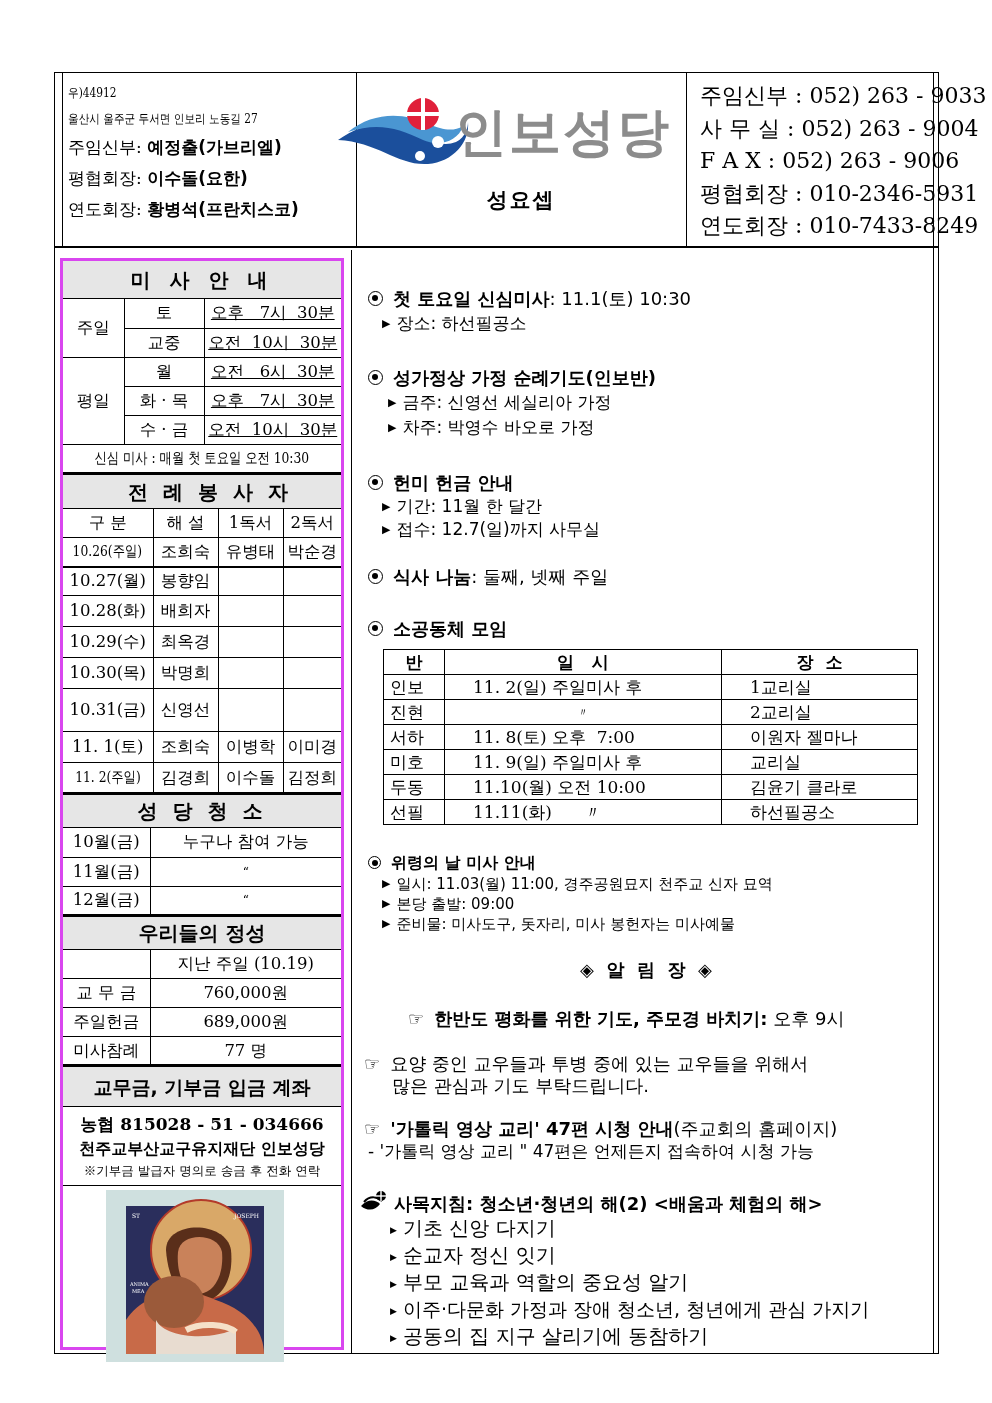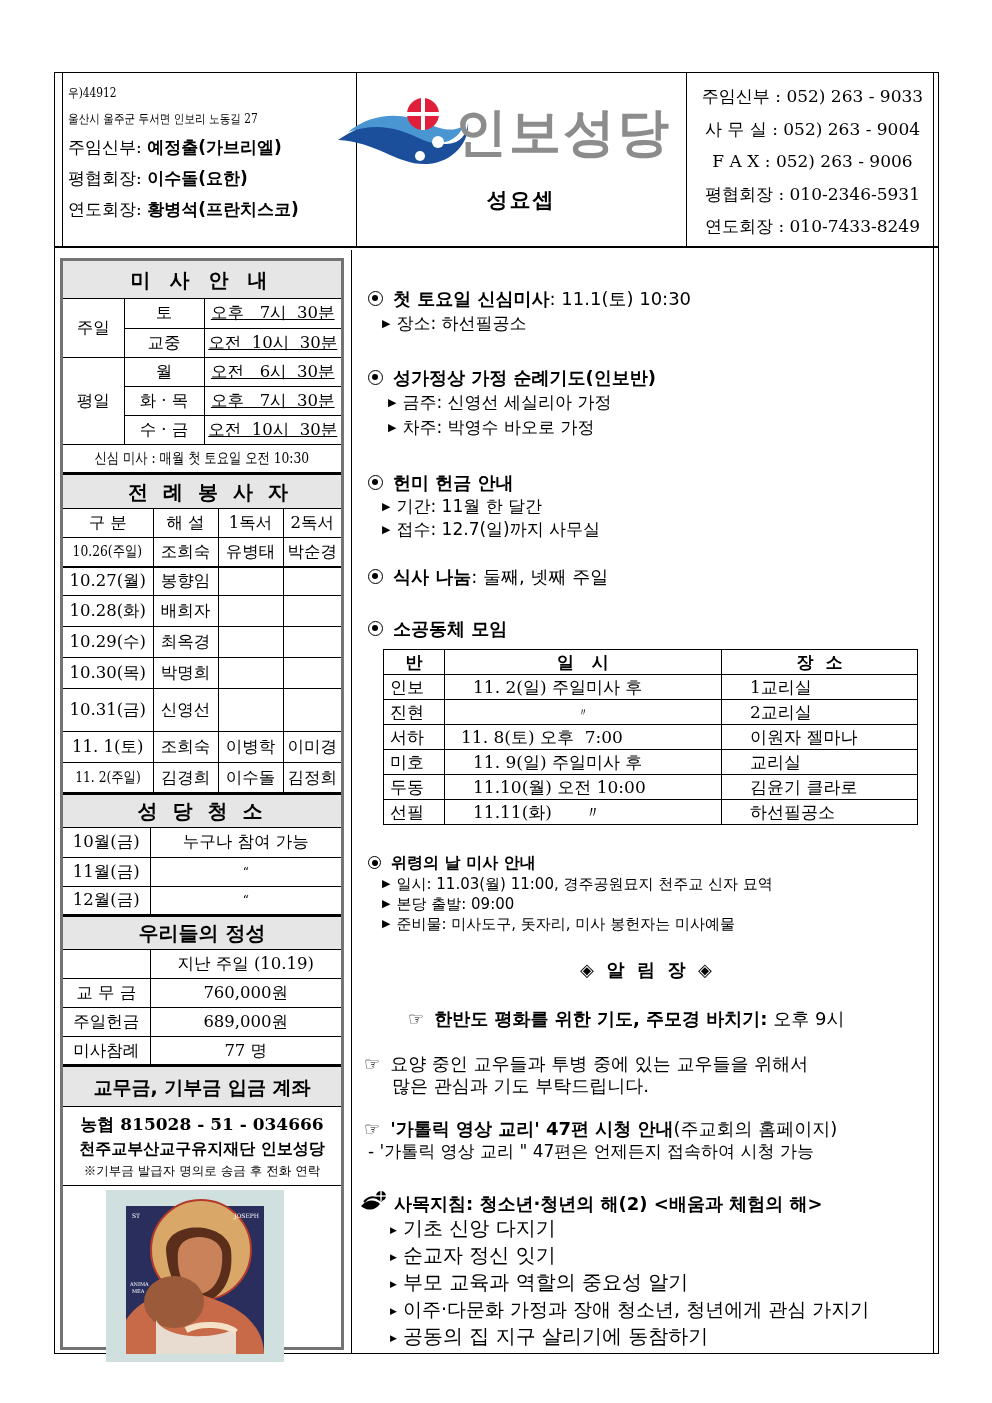--- a/index.html
+++ b/index.html
@@ -18,27 +18,27 @@
   #hdr-sep1 { position: absolute; left: 356px; top: 72px; width: 1px; height: 176px; background: #000; }
   #hdr-sep2 { position: absolute; left: 686px; top: 72px; width: 1px; height: 176px; background: #000; }
   #hdr-info { position: absolute; left: 68px; top: 80px; width: 285px; }
   #hdr-info .small { font-size: 12.5px; line-height: 26px; transform: scaleX(0.85); transform-origin: left; white-space: nowrap; }
   #hdr-info .row { font-size: 17px; line-height: 31px; white-space: nowrap; }
   #hdr-info .row b { font-weight: bold; }
   #logo { position: absolute; left: 338px; top: 92px; width: 340px; height: 80px; }
   #logo-text { position: absolute; left: 455px; top: 98px; font-size: 52px; color: #8c8c8c; font-weight: bold; letter-spacing: 2px; }
   #bulletin-name { position: absolute; left: 356px; top: 186px; width: 330px; text-align: center; font-size: 21px; font-weight: bold; letter-spacing: 2px; }
   #contacts { position: absolute; left: 700px; top: 80px; width: 225px; }
-  #contacts .c { font-size: 17px; line-height: 32.5px; white-space: nowrap; text-align: center; }
+  #contacts .c { font-size: 22px; line-height: 32.5px; white-space: nowrap; text-align: right; }
 
   
   #col-sep { position: absolute; left: 351px; top: 250px; width: 1px; height: 1104px; background: #000; }
 
   
-  #left { position: absolute; left: 60px; top: 258px; width: 284px; height: 1092px; border: 3px solid #737373; }
+  #left { position: absolute; left: 60px; top: 258px; width: 284px; height: 1092px; border: 3px solid #d946ef; }
   .sec-title { background: #e6e6e6; text-align: center; font-weight: bold; font-size: 20px; border-bottom: 1px solid #000; }
   table.grid { border-collapse: collapse; width: 100%; }
   table.grid td { border: 1px solid #000; text-align: center; font-size: 16.5px; height: 29px; padding: 0; white-space: nowrap; overflow: hidden; }
   table.grid tr:first-child td { border-top: none; }
   table.grid td:first-child { border-left: none; }
   table.grid td:last-child { border-right: none; }
   .thickbot { border-bottom: 3px solid #000; }
   .underline { text-decoration: underline; }
   .narrow { display: inline-block; transform: scaleX(0.82); transform-origin: center; }
 
@@ -331,21 +331,21 @@
           <td style="padding-left:28px">11. 2(일) 주일미사 후</td>
           <td style="padding-left:28px">1교리실</td>
         </tr>
     <tr>
           <td>진현</td>
           <td style="text-align:center;font-size:11px">〃</td>
           <td style="padding-left:28px">2교리실</td>
         </tr>
     <tr>
           <td>서하</td>
-          <td style="padding-left:16px;white-space:pre">11. 8(토) 오후  7:00</td>
+          <td style="padding-left:28px;white-space:pre">11. 8(토) 오후  7:00</td>
           <td style="padding-left:28px">이원자 젤마나</td>
         </tr>
     <tr>
           <td>미호</td>
           <td style="padding-left:28px">11. 9(일) 주일미사 후</td>
           <td style="padding-left:28px">교리실</td>
         </tr>
     <tr>
           <td>두동</td>
           <td style="padding-left:28px">11.10(월) 오전 10:00</td>

